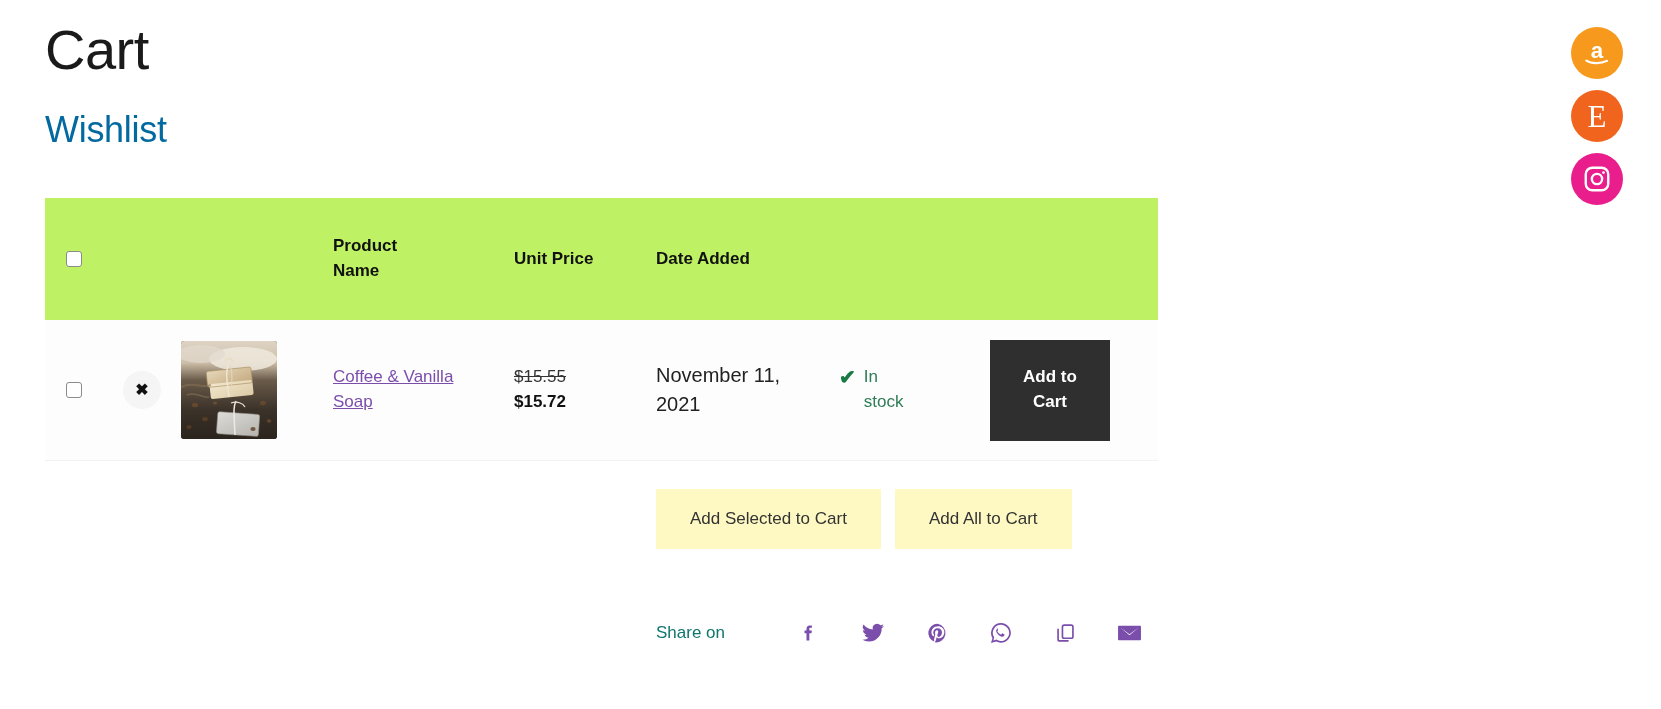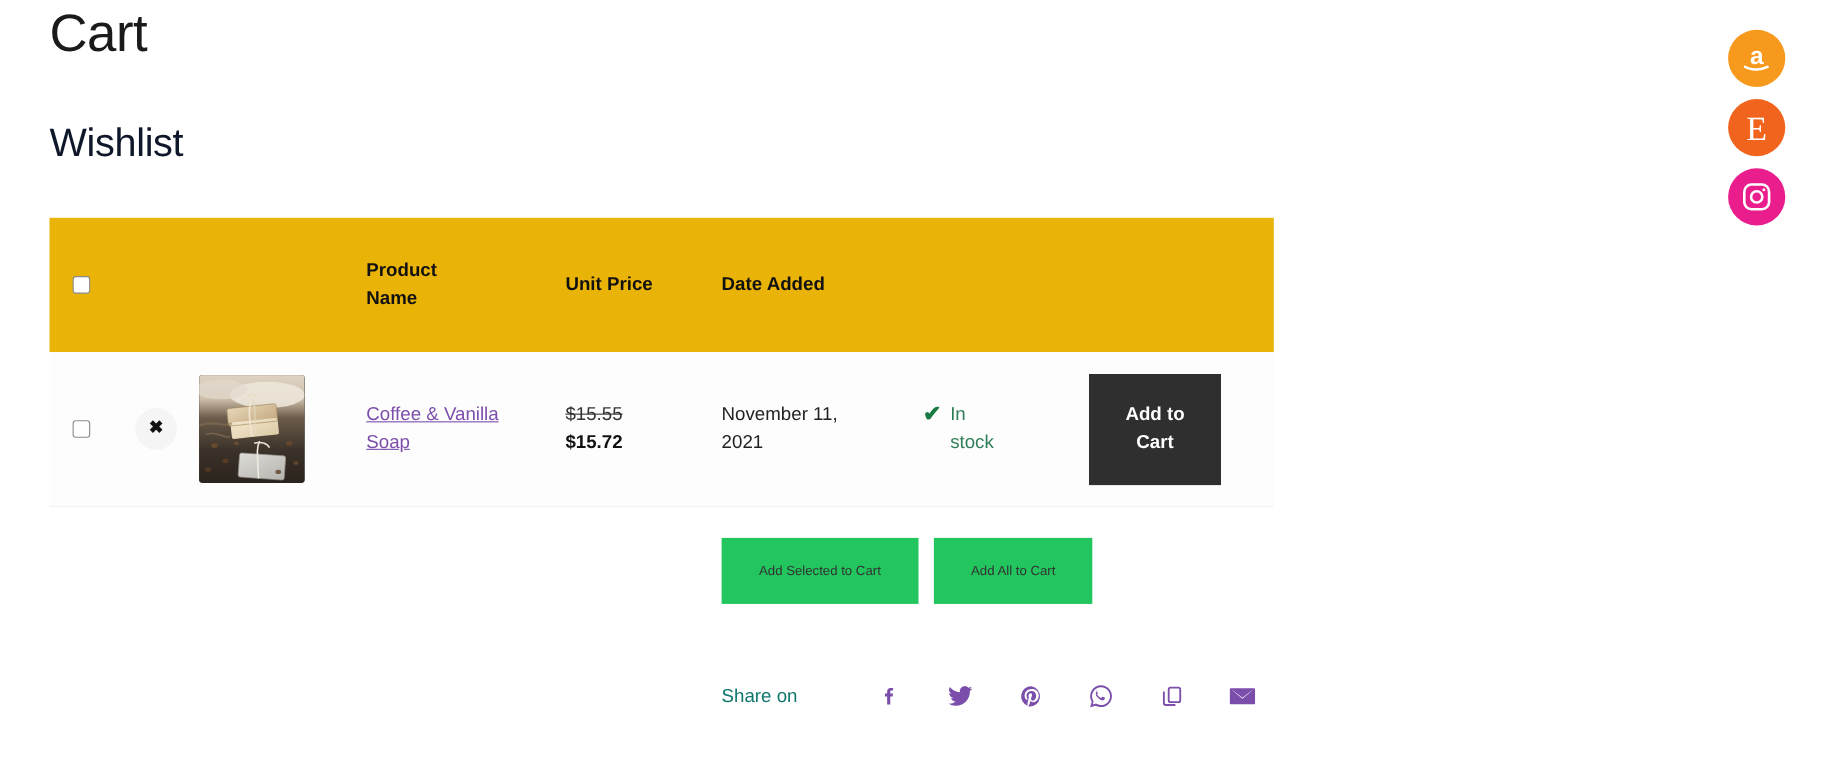--- a/index.html
+++ b/index.html
@@ -14,51 +14,51 @@
     position: relative;
     width: 1661px;
     height: 709px;
     background: #fff;
   }
 
   
   .page-title {
     position: absolute;
     left: 45px;
-    top: 2px;
-    font-size: 48px;
+    top: 16px;
+    font-size: 56px;
     font-weight: 300;
     color: #1a1a1a;
     letter-spacing: -0.5px;
     line-height: 1.2;
   }
   .section-title {
     position: absolute;
     left: 45px;
     top: 108px;
     font-size: 36px;
     font-weight: 300;
-    color: #0f172a;
+    color: #0369a1;
     letter-spacing: -0.3px;
     line-height: 1.2;
   }
 
   
   .wishlist-table {
     position: absolute;
     left: 45px;
     top: 198px;
     width: 1113px;
   }
   .wl-row {
     display: flex;
     align-items: center;
   }
   .wl-head {
-    background: #eab308;
+    background: #bef264;
     height: 122px;
   }
   .wl-body-row {
     background: #fdfdfd;
     height: 141px;
     border-bottom: 1px solid #f2f2f2;
   }
   .col-check   { width: 60px; flex: none; padding-left: 21px; }
   .col-remove  { width: 74px; flex: none; display:flex; align-items:center; justify-content:center;}
   .col-thumb   { width: 154px; flex: none; display:flex; align-items:center; justify-content:flex-start; padding-left: 2px;}
@@ -129,21 +129,21 @@
   }
   .price-new {
     font-size: 17px;
     color: #111;
     font-weight: 700;
     display: block;
     line-height: 1.45;
   }
 
   .date-added {
-    font-size: 17px;
+    font-size: 20px;
     color: #222;
     line-height: 1.45;
     max-width: 140px;
   }
 
   .stock {
     display: flex;
     align-items: flex-start;
     gap: 8px;
   }
@@ -177,24 +177,24 @@
 
   
   .bulk-bar {
     position: absolute;
     left: 656px;
     top: 489px;
     display: flex;
     gap: 14px;
   }
   .bulk-btn {
-    background: #22c55e;
+    background: #fef9c3;
     border: none;
     height: 60px;
-    font-size: 12px;
+    font-size: 17px;
     color: #333;
     font-family: "Liberation Sans", sans-serif;
     cursor: pointer;
     padding: 0 34px;
     line-height: 60px;
   }
 
   
   .share-row {
     position: absolute;

